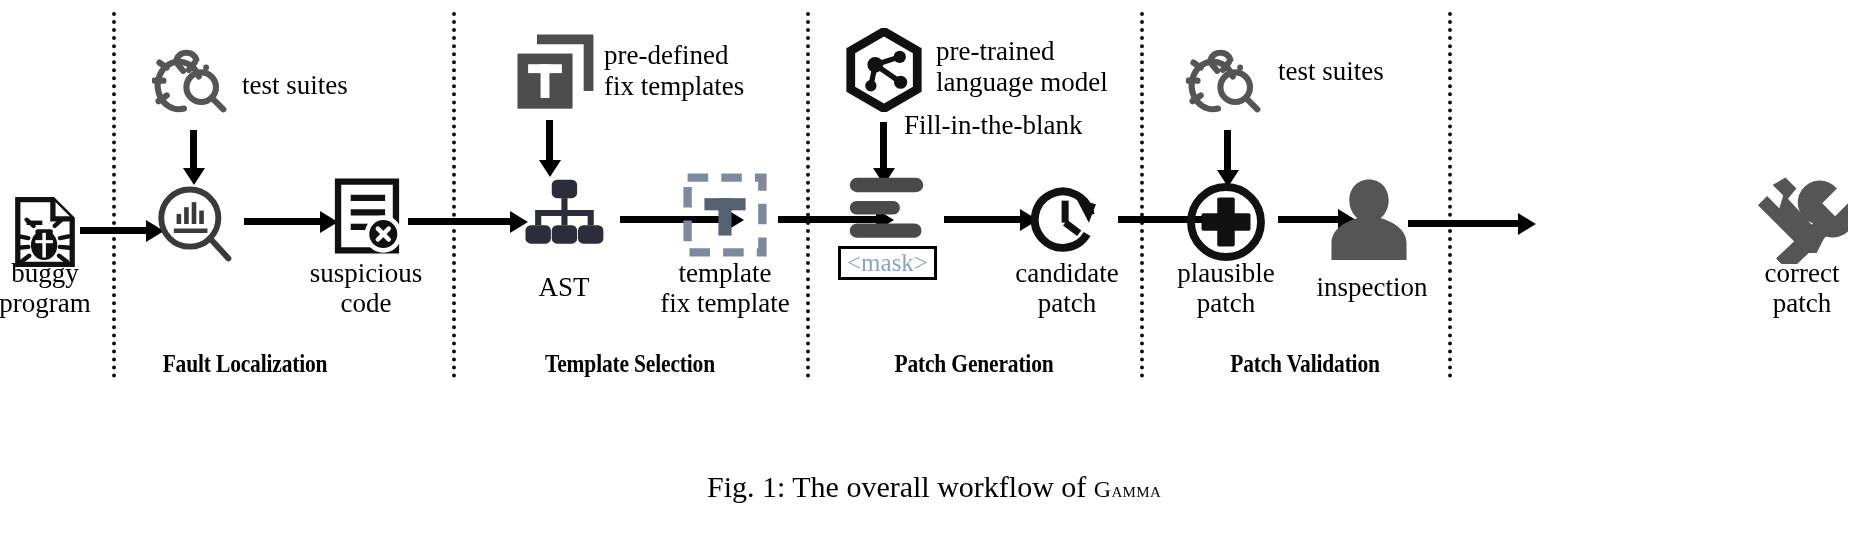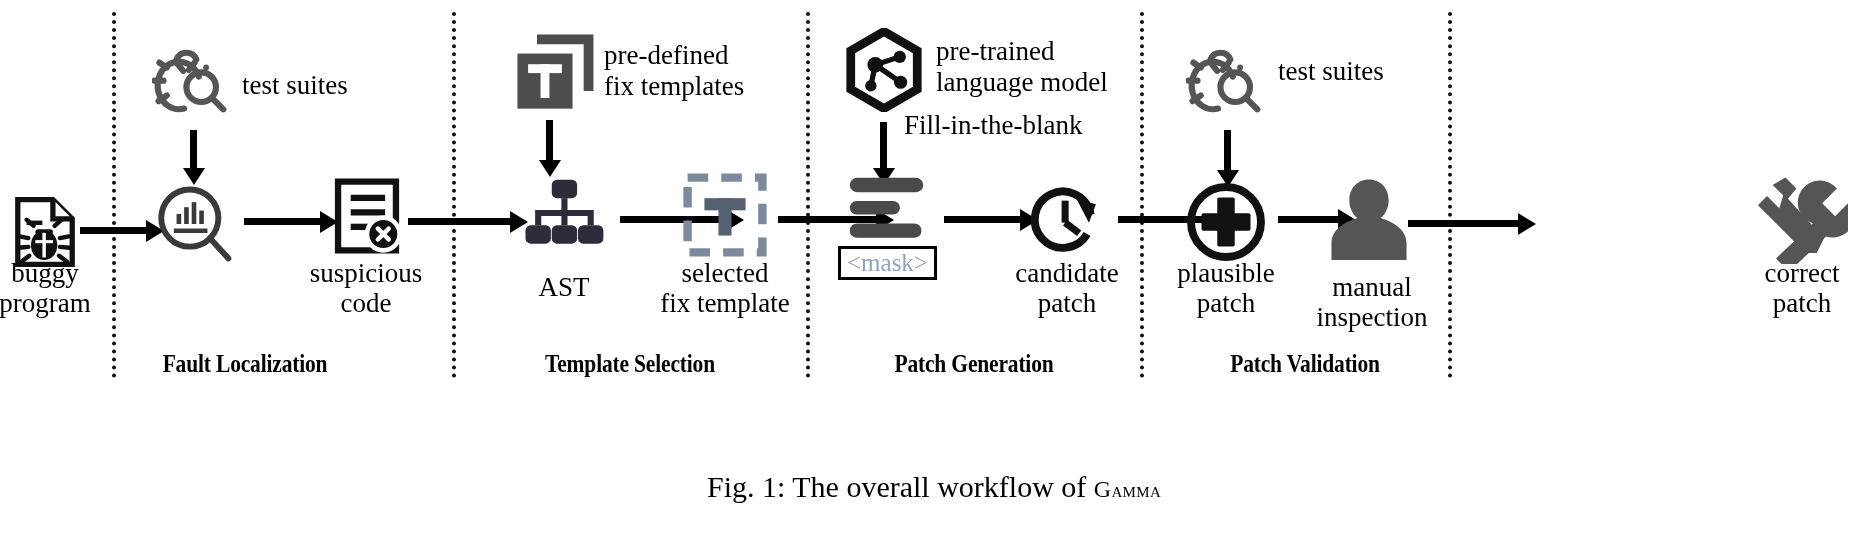--- a/index.html
+++ b/index.html
@@ -181,21 +181,21 @@
   <div class="arrow-h" style="left:620px;top:216px;width:108px;"></div>
 
   <div class="icon-wrap" style="left:682px;top:172px;width:86px;height:86px;">
     <svg viewBox="0 0 92 92" width="86" height="86">
       <rect x="6" y="6" width="80" height="80" fill="none" stroke="#7d8a9d" stroke-width="9" stroke-dasharray="22 14"></rect>
       <rect x="24" y="28" width="44" height="13" fill="#556070"></rect>
       <rect x="39" y="28" width="14" height="40" fill="#556070"></rect>
     </svg>
   </div>
   <div class="caption" style="left:648px;top:258px;width:154px;">
-    <div>selected</div>
+    <div>template</div>
     <div>fix template</div>
   </div>
 
   <div class="stage-label" style="left:480px;top:350px;width:300px;">Template Selection</div>
 
   <div class="arrow-h" style="left:778px;top:216px;width:100px;"></div>
 
   <div class="icon-wrap" style="left:842px;top:28px;width:84px;height:84px;">
     <svg viewBox="0 0 96 96" width="84" height="84">
       <path d="M48 4 L86 26 L86 70 L48 92 L10 70 L10 26 Z" fill="none" stroke="#111" stroke-width="10"></path>
@@ -285,21 +285,20 @@
   </div>
 
   <div class="arrow-h" style="left:1278px;top:216px;width:62px;"></div>
 
   <div class="icon-wrap" style="left:1326px;top:176px;width:86px;height:84px;">
     <svg viewBox="0 0 96 94" width="86" height="84">
       <path d="M48 4 c13 0 22 10 22 23 c0 9 -4 16 -9 20 c16 5 29 14 29 28 v19 h-84 v-19 c0 -14 13 -23 29 -28 c-5 -4 -9 -11 -9 -20 c0 -13 9 -23 22 -23 z" fill="#555"></path>
     </svg>
   </div>
   <div class="caption" style="left:1292px;top:272px;width:160px;">
-    <div>manual</div>
     <div>inspection</div>
   </div>
 
   <div class="stage-label" style="left:1160px;top:350px;width:290px;">Patch Validation</div>
 
   <div class="arrow-h" style="left:1408px;top:220px;width:112px;"></div>
 
   <div class="icon-wrap" style="left:1756px;top:172px;width:92px;height:92px;">
     <svg viewBox="0 0 100 100" width="92" height="92">
       <g fill="#555">

